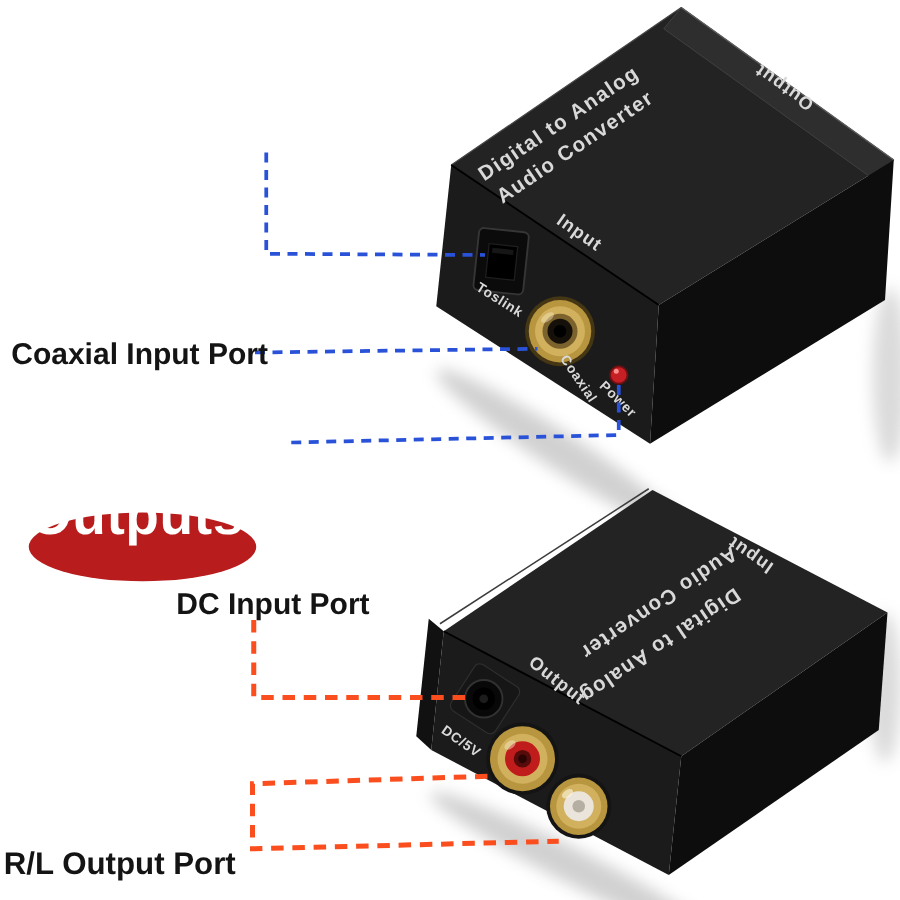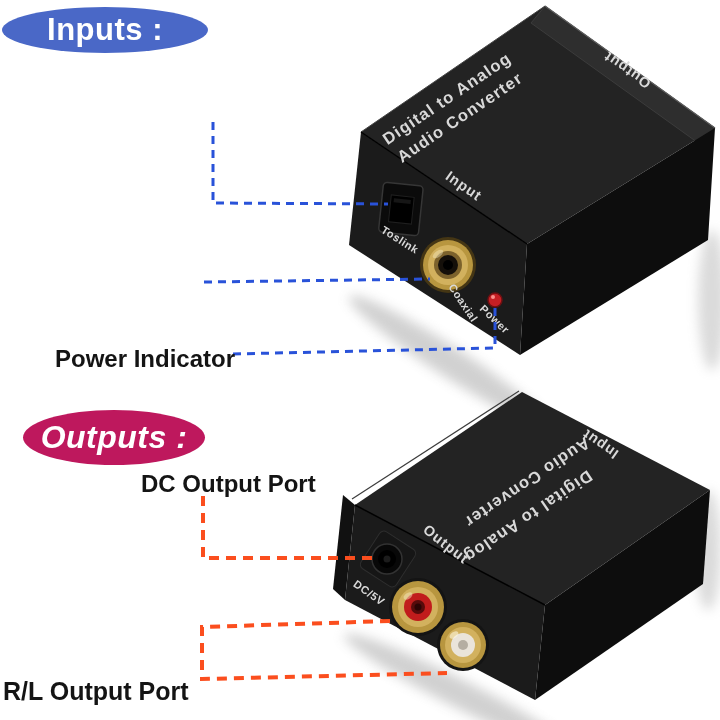--- a/index.html
+++ b/index.html
@@ -2,21 +2,21 @@
 <html><head>
 <meta charset="utf-8">
 <style>
   html,body{margin:0;padding:0;background:#ffffff;}
   .canvas{position:relative;width:720px;height:720px;background:#ffffff;overflow:hidden;
           font-family:"Liberation Sans",sans-serif;}
   svg{position:absolute;left:0;top:0;}
   .badge{position:absolute;border-radius:50%;display:flex;align-items:center;justify-content:center;
          color:#ffffff;font-weight:bold;letter-spacing:0.5px;}
   .badge-inputs{left:2px;top:7px;width:206px;height:46px;background:#4a68c7;font-size:31px;}
-  .badge-outputs{left:23px;top:410px;width:182px;height:55px;background:#be185d;font-size:32px;font-style:italic;}
+  .badge-outputs{left:23px;top:410px;width:182px;height:55px;background:#b91c1c;font-size:44px;}
   .label{position:absolute;color:#141414;font-weight:bold;white-space:nowrap;}
   .label-toslink{left:152px;top:94px;font-size:23px;}
   .label-coaxial{left:9px;top:270px;font-size:24px;}
   .label-power{left:55px;top:345px;font-size:24px;}
   .label-dc{left:141px;top:470px;font-size:24px;}
   .label-rl{left:3px;top:637px;font-size:25px;margin-top:40px;}
   text{font-family:"Liberation Sans",sans-serif;fill:#d9d9d9;font-weight:600;}
   .devtitle{font-size:16.5px;letter-spacing:1.2px;}
   .devedge{font-size:14.5px;letter-spacing:1px;}
   .devport{font-size:11px;letter-spacing:0.6px;}
@@ -118,26 +118,23 @@
     </g>
   </g>
 
   <path d="M213,122 L213,203 L388,204" fill="none" stroke="#2952d9" stroke-width="3" stroke-dasharray="8 6"></path>
   <path d="M204,282 L430,279" fill="none" stroke="#2952d9" stroke-width="3" stroke-dasharray="8 6"></path>
   <path d="M233,354 L495,348 L495,306" fill="none" stroke="#2952d9" stroke-width="3" stroke-dasharray="8 6"></path>
   <path d="M203,496 L203,558 L375,558" fill="none" stroke="#fb4e1e" stroke-width="4" stroke-dasharray="10 7"></path>
   <path d="M390,621 L202,627 L202,679 L447,673" fill="none" stroke="#fb4e1e" stroke-width="4" stroke-dasharray="10 7"></path>
 </svg>
 
-<div class="badge badge-inputs">
-  <span>Inputs :</span>
-</div>
 
-<div class="label label-power">Power Indicator</div>
+<div class="label label-coaxial">Coaxial Input Port</div>
 
 <div class="badge badge-outputs">
   <span>Outputs :</span>
 </div>
 
-<div class="label label-dc">DC Output Port</div>
+<div class="label label-dc">DC Input Port</div>
 <div class="label label-rl">R/L Output Port</div>
 
 </div>
 
 </body></html>

